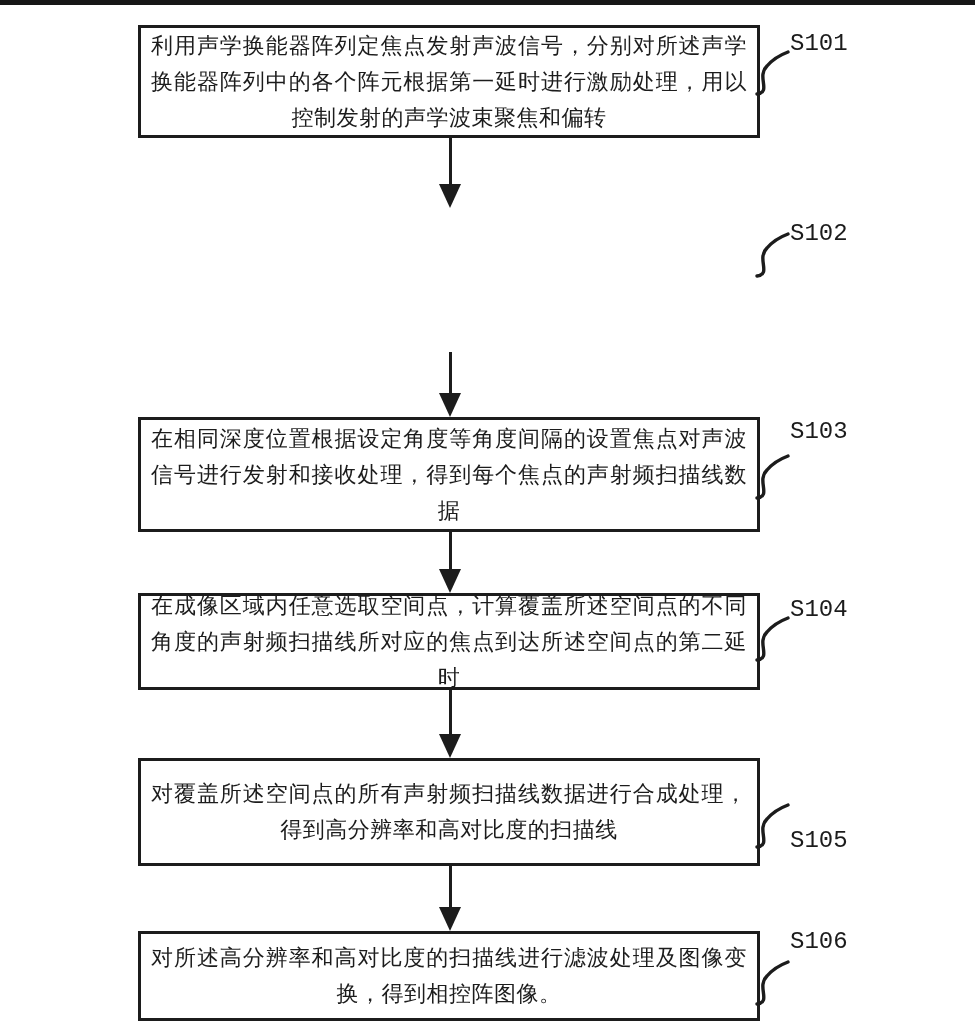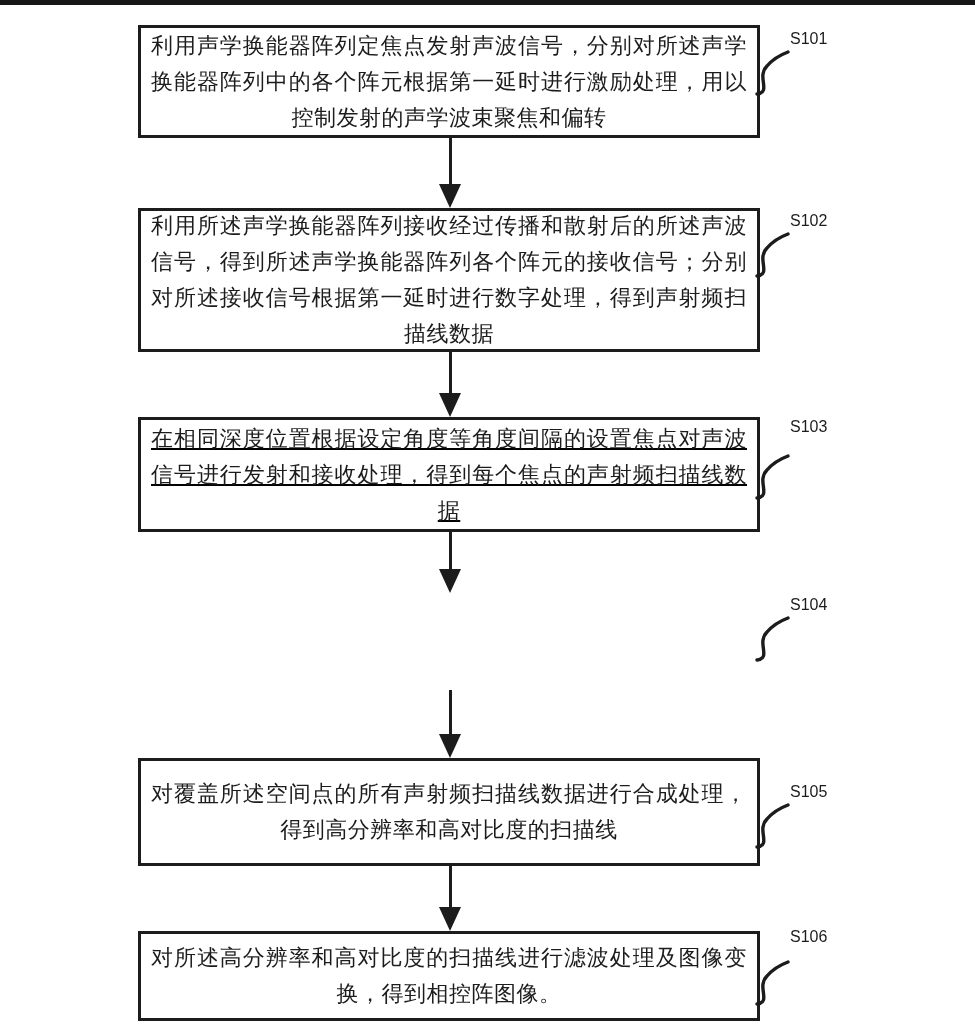--- a/index.html
+++ b/index.html
@@ -41,21 +41,21 @@
     font-size: 22px;
     line-height: 36px;
     color: #1c1c1c;
     text-align: justify;
     text-align-last: center;
     letter-spacing: 0.5px;
   }
 
   .box-1 { top: 25px;  height: 113px; }
   .box-2 { top: 208px; height: 144px; }
-  .box-3 { top: 417px; height: 115px; text-decoration: underline; }
+  .box-3 { top: 417px; height: 115px; }
   .box-4 { top: 593px; height: 97px;  }
   .box-5 { top: 758px; height: 108px; }
   .box-6 { top: 931px; height: 90px;  }
 
   
   .arrow {
     position: absolute;
     left: 438px;
     width: 24px;
   }
@@ -84,30 +84,30 @@
   .arrow-1 .stem { height: 48px; }
   .arrow-2 .stem { height: 43px; }
   .arrow-3 .stem { height: 39px; }
   .arrow-4 .stem { height: 46px; }
   .arrow-5 .stem { height: 43px; }
 
   
   .step-label {
     position: absolute;
     left: 790px;
-    font-size: 16px;
+    font-size: 24px;
     color: #1c1c1c;
-    font-family: Liberation Sans, sans-serif;
+    font-family: Liberation Mono, monospace;
     white-space: nowrap;
   }
   .label-1 { top: 30px; }
-  .label-2 { top: 212px; }
+  .label-2 { top: 220px; }
   .label-3 { top: 418px; }
   .label-4 { top: 596px; text-align: right; }
-  .label-5 { top: 783px; }
+  .label-5 { top: 827px; }
   .label-6 { top: 928px; }
 
   .squiggle {
     position: absolute;
     left: 754px;
     width: 38px;
     height: 46px;
   }
   .squig-1 { top: 50px;  }
   .squig-2 { top: 232px; }
@@ -129,23 +129,20 @@
   <svg class="squiggle squig-1" viewBox="0 0 38 46">
     <path d="M3 44 C 18 42, 2 27, 13 16 C 19 9, 26 5, 34 2" fill="none" stroke="#1c1c1c" stroke-width="3.4" stroke-linecap="round"></path>
   </svg>
   <div class="step-label label-1">S101</div>
 
   <div class="arrow arrow-1">
     <div class="stem"></div>
     <div class="head"></div>
   </div>
 
-  <div class="flow-box box-2">
-    <p>利用所述声学换能器阵列接收经过传播和散射后的所述声波信号，得到所述声学换能器阵列各个阵元的接收信号；分别对所述接收信号根据第一延时进行数字处理，得到声射频扫描线数据</p>
-  </div>
   <svg class="squiggle squig-2" viewBox="0 0 38 46">
     <path d="M3 44 C 18 42, 2 27, 13 16 C 19 9, 26 5, 34 2" fill="none" stroke="#1c1c1c" stroke-width="3.4" stroke-linecap="round"></path>
   </svg>
   <div class="step-label label-2">S102</div>
 
   <div class="arrow arrow-2">
     <div class="stem"></div>
     <div class="head"></div>
   </div>
 
@@ -155,20 +152,23 @@
   <svg class="squiggle squig-3" viewBox="0 0 38 46">
     <path d="M3 44 C 18 42, 2 27, 13 16 C 19 9, 26 5, 34 2" fill="none" stroke="#1c1c1c" stroke-width="3.4" stroke-linecap="round"></path>
   </svg>
   <div class="step-label label-3">S103</div>
 
   <div class="arrow arrow-3">
     <div class="stem"></div>
     <div class="head"></div>
   </div>
 
+  <div class="flow-box box-4">
+    <p>在成像区域内任意选取空间点，计算覆盖所述空间点的不同角度的声射频扫描线所对应的焦点到达所述空间点的第二延时</p>
+  </div>
   <svg class="squiggle squig-4" viewBox="0 0 38 46">
     <path d="M3 44 C 18 42, 2 27, 13 16 C 19 9, 26 5, 34 2" fill="none" stroke="#1c1c1c" stroke-width="3.4" stroke-linecap="round"></path>
   </svg>
   <div class="step-label label-4">S104</div>
 
   <div class="arrow arrow-4">
     <div class="stem"></div>
     <div class="head"></div>
   </div>
 

